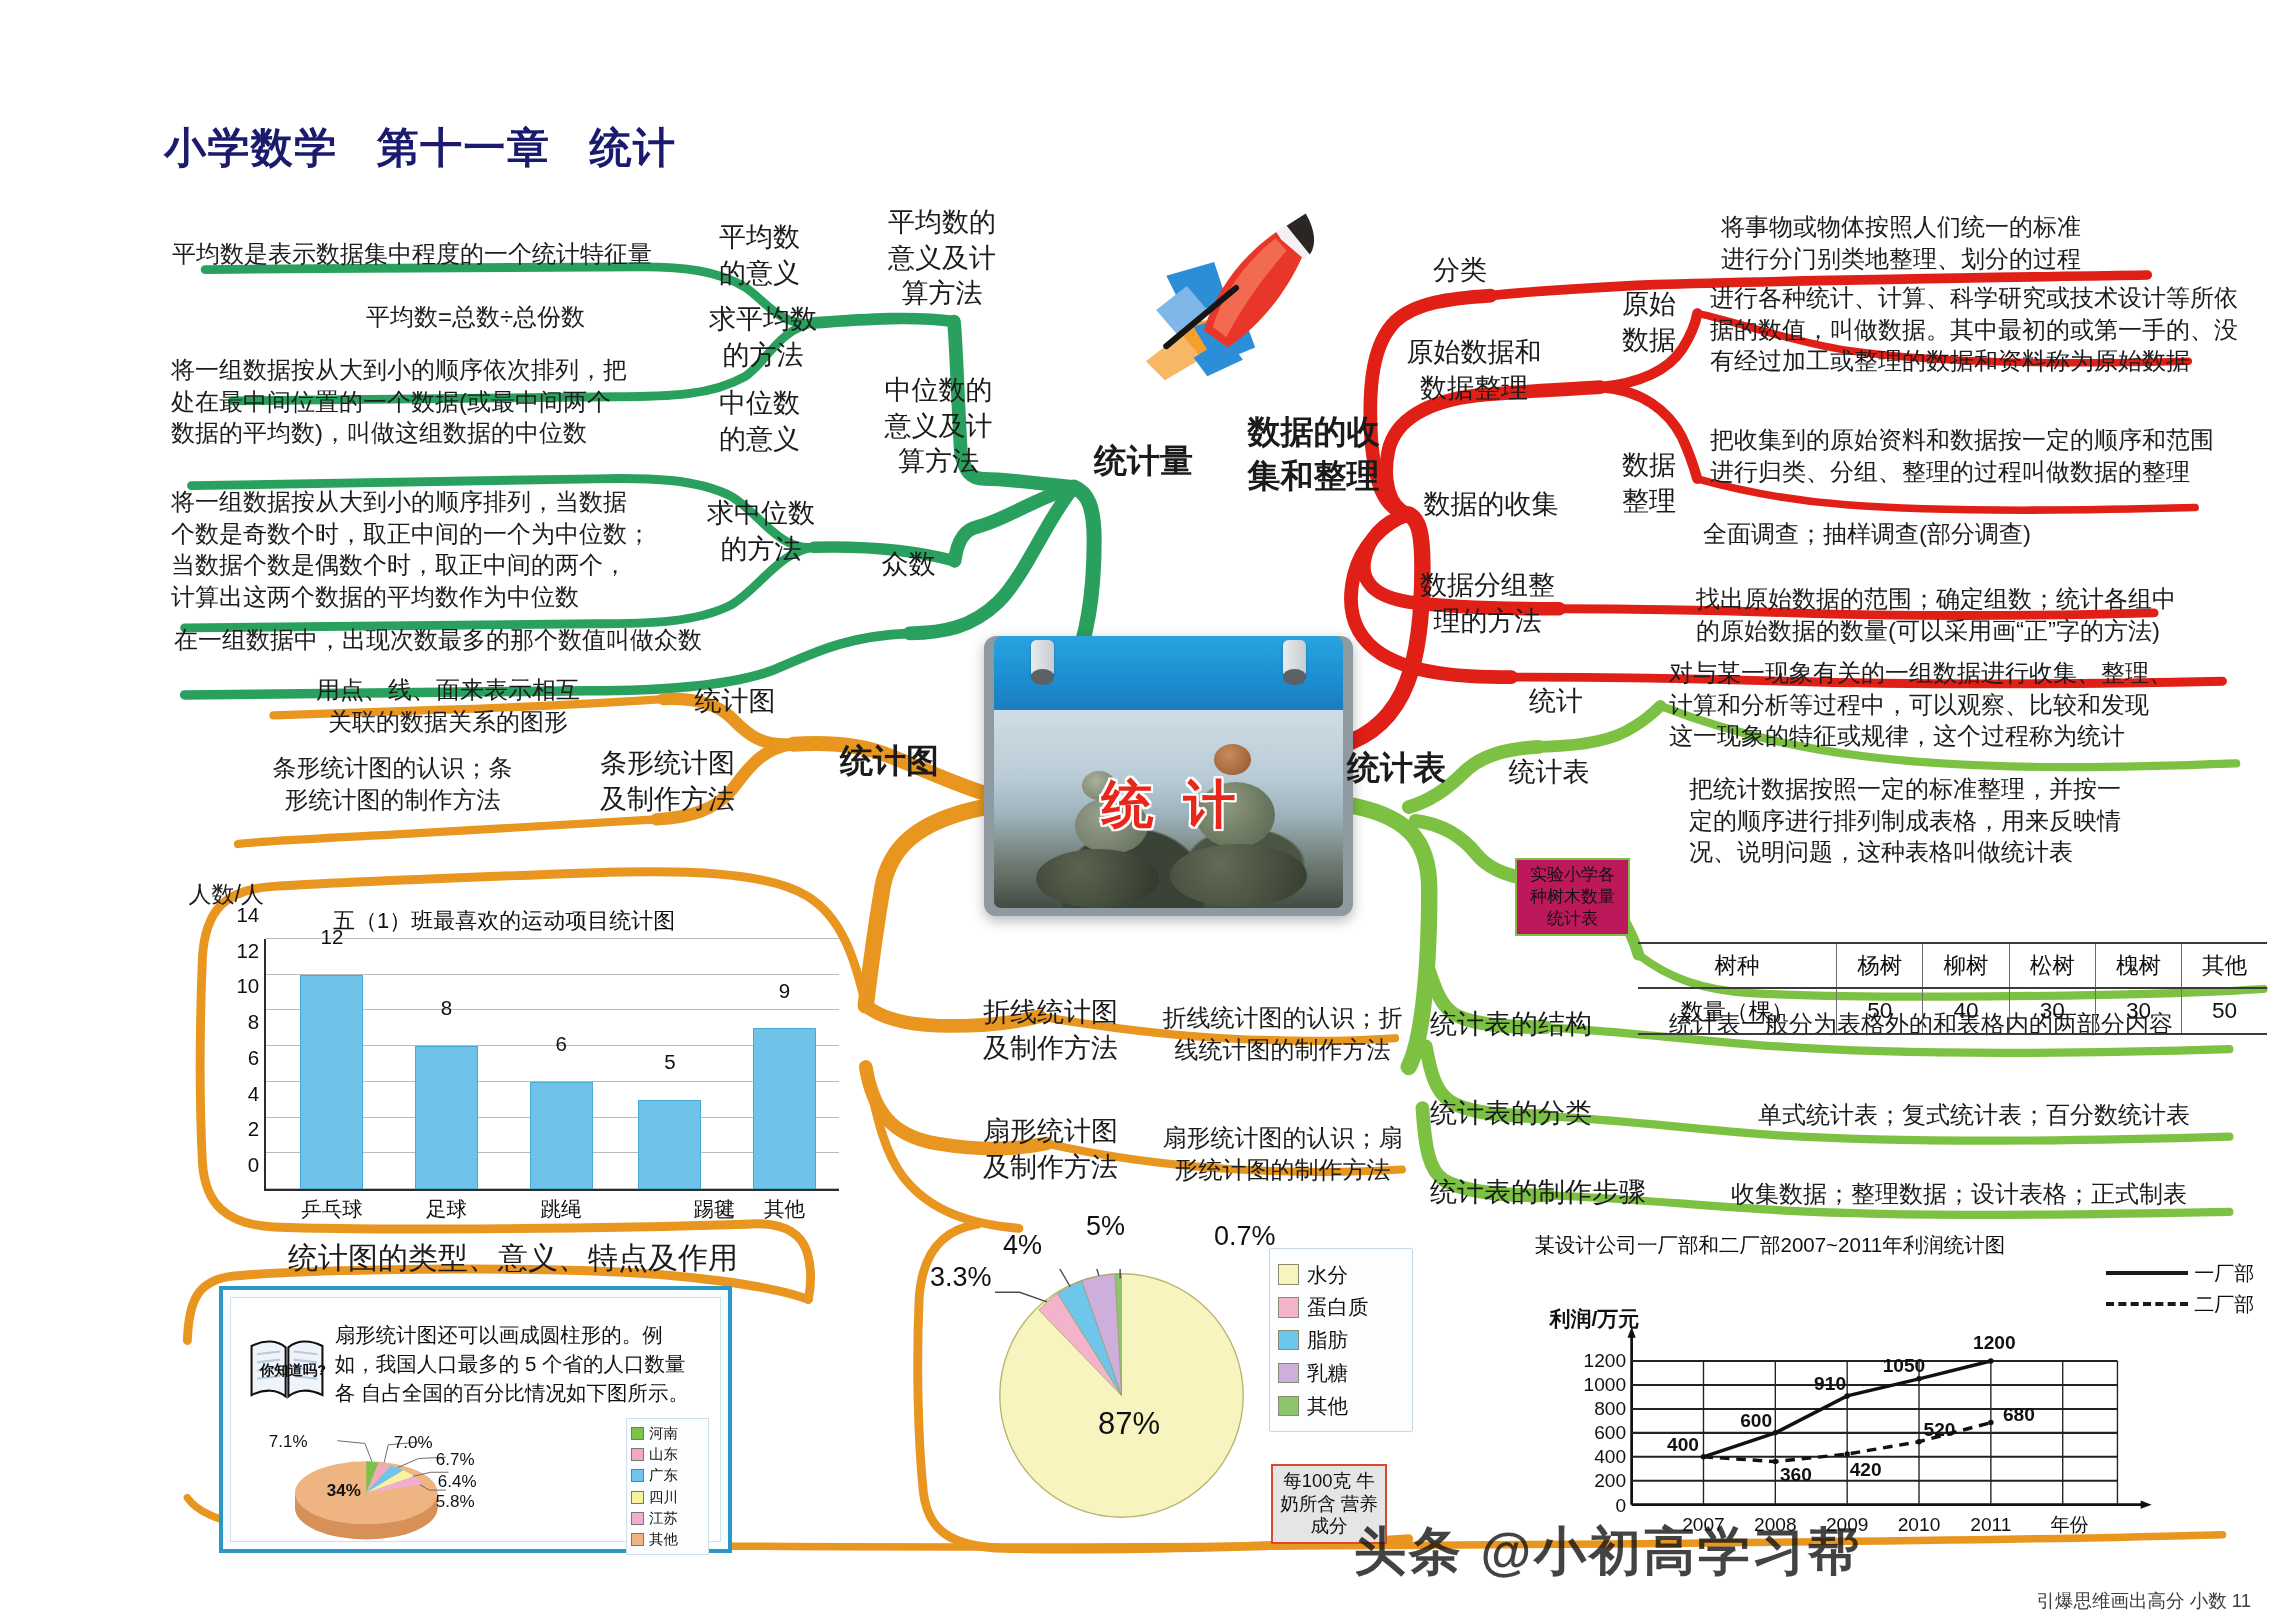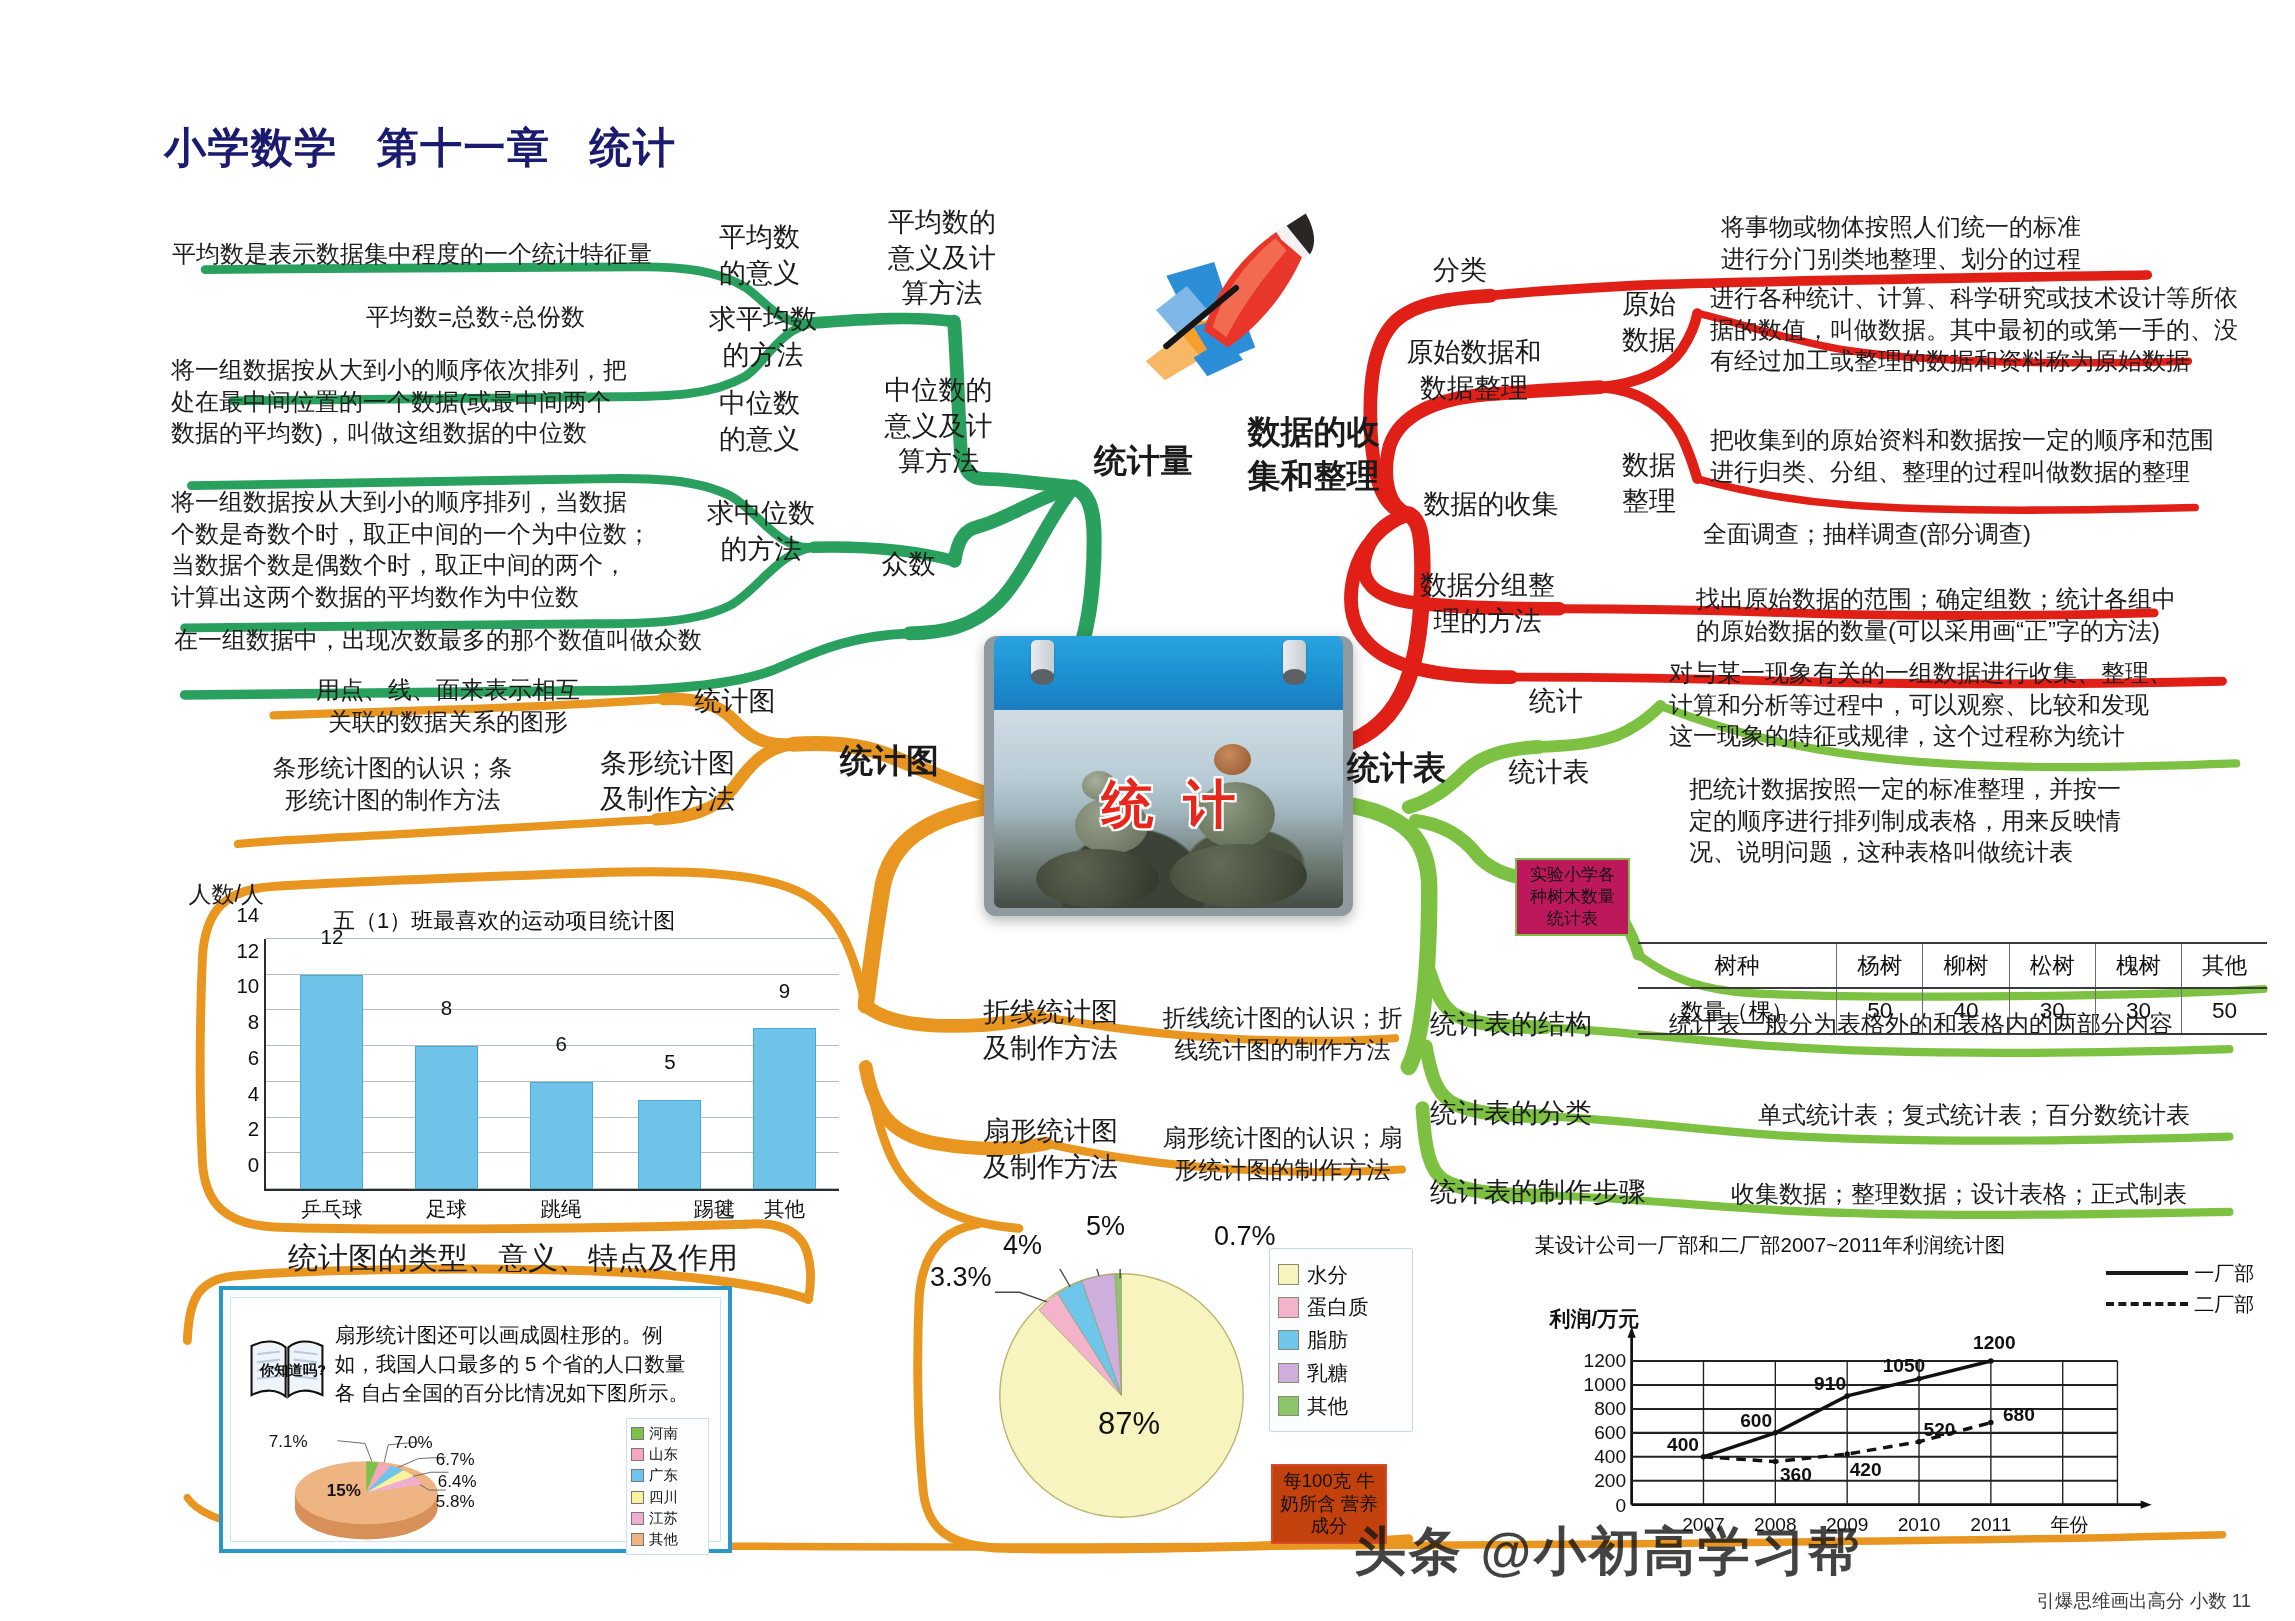--- a/index.html
+++ b/index.html
@@ -92,21 +92,21 @@
     position: absolute; left: 1269px; top: 1248px; width: 144px;
     border: 1.4px solid #c6d8e2; background: #fbfdfe; padding: 6.8px 8.2px;
     border-radius: 2.1px;
   }
   #pie-legend-milk .row { display: flex; align-items: center; margin: 4.8px 0; }
   #pie-legend-milk .sw { width: 20.5px; height: 20.5px; border: 1.4px solid #8a8a6f; margin-right: 8.2px; }
   #pie-legend-milk .lb { font-size: 20.5px; color:#111; }
   .pie-callout { position: absolute; font-size: 22px; color: #111; }
   #milk-note {
     position: absolute; left: 1271px; top: 1464px; width: 116px;
-    border: 2.1px solid #d9492c; background:#c2410c; padding: 4.1px 5.5px;
+    border: 2.1px solid #d9492c; background:#e5e5e5; padding: 4.1px 5.5px;
     font-size: 18.5px; color:#111; text-align:center; line-height:1.22;
   }
 
   
   #blue-box {
     position: absolute; left: 219px; top: 1286px; width: 513px; height: 267px;
     border: 4.8px solid #2a97c7; background: #fafdff; padding: 6.8px;
   }
   #blue-box .inner { width: 100%; height: 100%; border: 1.4px solid #cfe3ee; background:#fff; position: relative; }
   #blue-box .bk { position: absolute; left: 15px; top: 33px; width: 82px; height: 75px; }
@@ -482,21 +482,21 @@
           <path d="M166,59 L196,46 L236,44"></path>
           <path d="M188,72 L214,66 L240,66"></path>
           <path d="M198,84 L212,92 L236,92"></path>
         </g>
       </svg>
       <div class="lbl" style="left:38px; top:134px;">7.1%</div>
       <div class="lbl" style="left:163px; top:135px;">7.0%</div>
       <div class="lbl" style="left:205px; top:152px;">6.7%</div>
       <div class="lbl" style="left:207px; top:174px;">6.4%</div>
       <div class="lbl" style="left:205px; top:194px;">5.8%</div>
-      <div class="lbl" style="left:96px; top:183px; font-weight:bold;">15%</div>
+      <div class="lbl" style="left:96px; top:183px; font-weight:bold;">34%</div>
 
       <div class="legend">
         <div class="row">
             <span class="sw" style="background:#7cc24a"></span>
             <span class="lb">河南</span>
           </div>
         <div class="row">
             <span class="sw" style="background:#f4a7bd"></span>
             <span class="lb">山东</span>
           </div>

